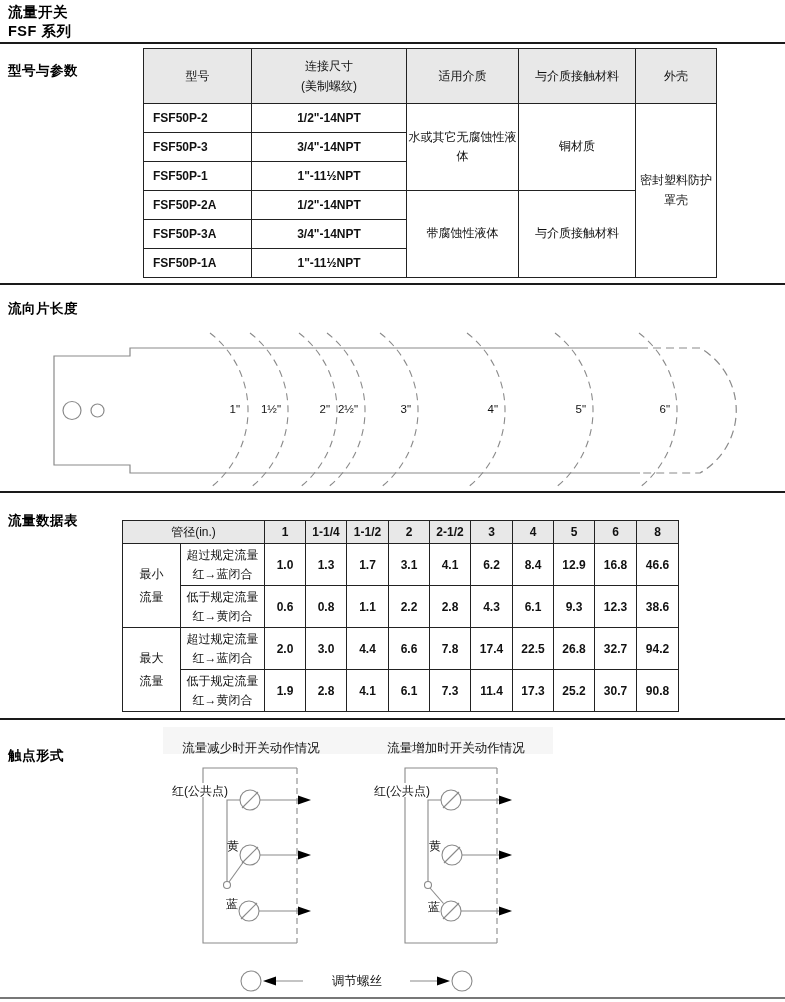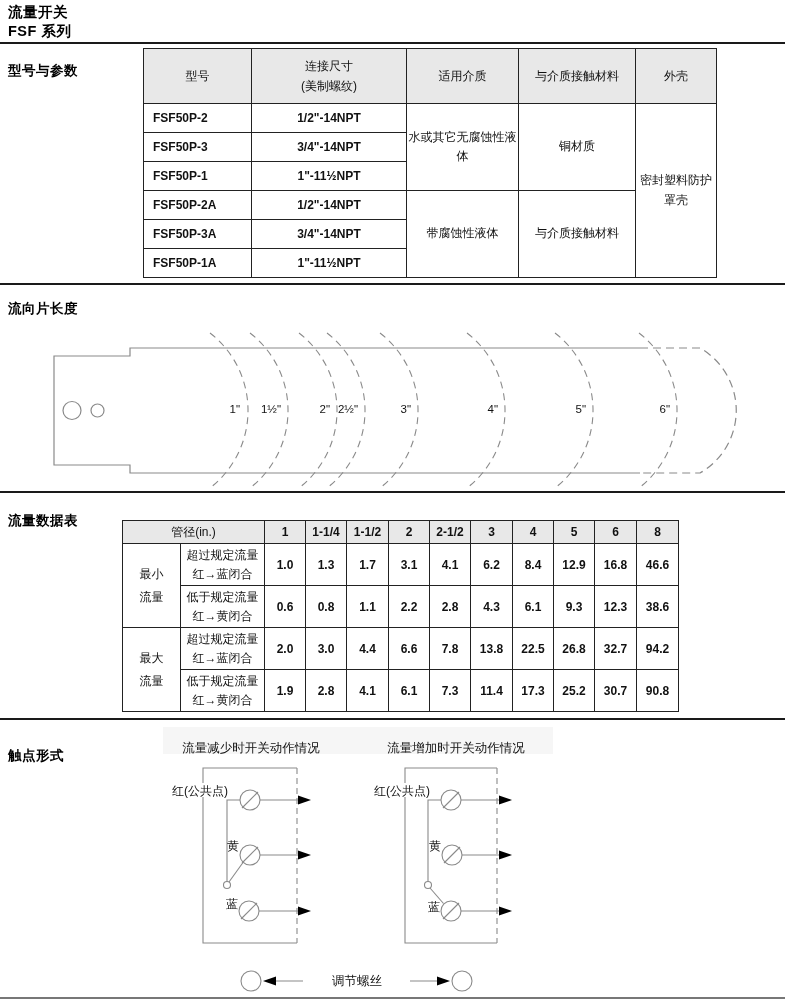--- a/index.html
+++ b/index.html
@@ -208,21 +208,21 @@
       </td>
       <td class="cond">
         <div>超过规定流量</div>
         <div>红→蓝闭合</div>
       </td>
       <td class="num">2.0</td>
       <td class="num">3.0</td>
       <td class="num">4.4</td>
       <td class="num">6.6</td>
       <td class="num">7.8</td>
-      <td class="num">13.8</td>
+      <td class="num">17.4</td>
       <td class="num">22.5</td>
       <td class="num">26.8</td>
       <td class="num">32.7</td>
       <td class="num">94.2</td>
     </tr>
     <tr class="data">
       <td class="cond">
         <div>低于规定流量</div>
         <div>红→黄闭合</div>
       </td>

